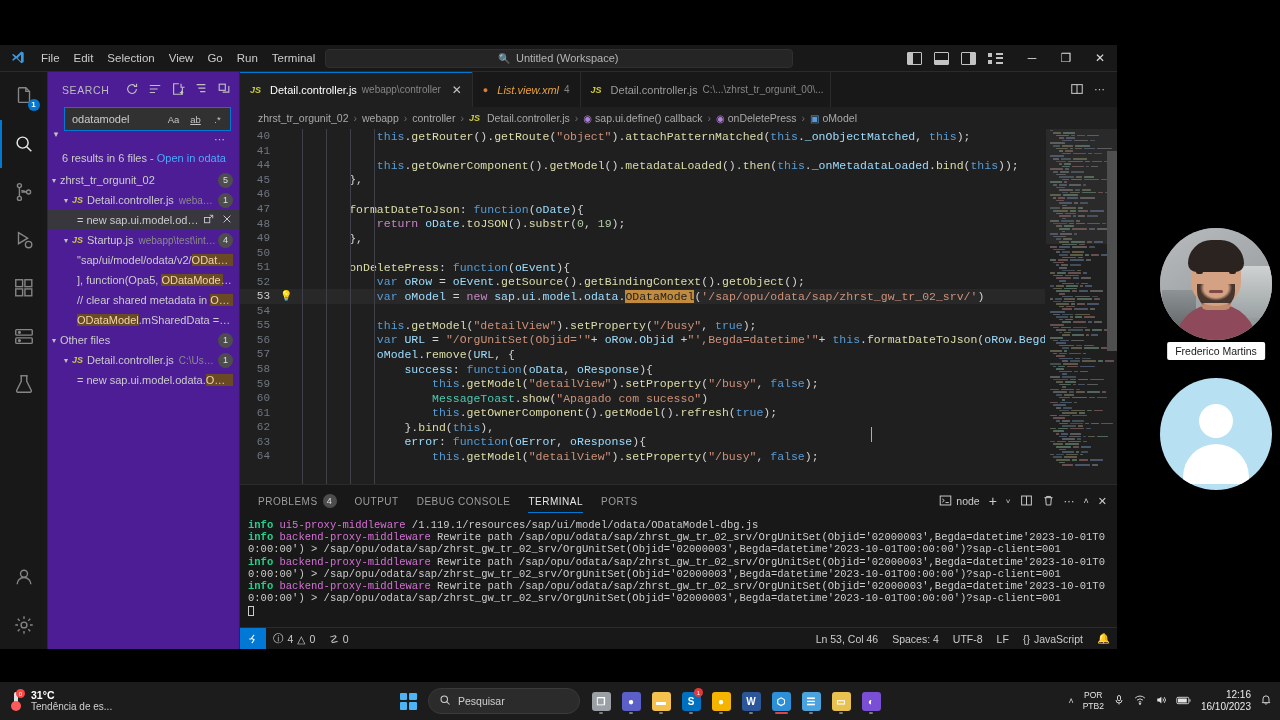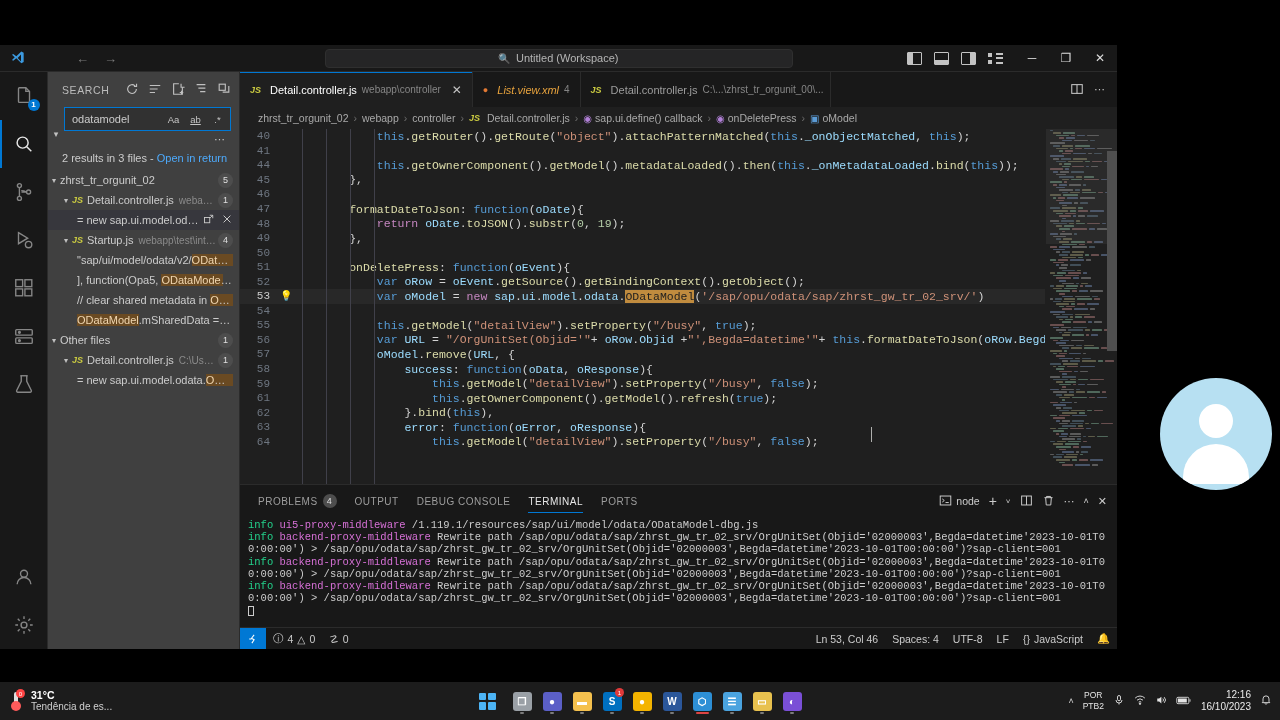--- a/index.html
+++ b/index.html
@@ -67,21 +67,21 @@
   .act svg { width: 22px; height: 22px; }
   .act .badge {
     position: absolute; right: 8px; bottom: 9px; background: #0078d4; color: #fff;
     font-size: 8px; line-height: 12px; min-width: 12px; height: 12px; border-radius: 6px;
     text-align: center; font-weight: 600;
   }
   .act-spacer { flex: 1; }
 
   
   .sidebar {
-    width: 192px; flex: 0 0 192px; background: #404040; border-right: 1px solid #2b2b2b;
+    width: 192px; flex: 0 0 192px; background: #4c1d95; border-right: 1px solid #2b2b2b;
     display: flex; flex-direction: column; overflow: hidden;
   }
   .side-head {
     height: 35px; display: flex; align-items: center; padding: 0 8px 0 14px;
     font-size: 10.5px; letter-spacing: .6px; color: #bbbbbb; text-transform: uppercase;
   }
   .side-head-actions { margin-left: auto; display: flex; gap: 9px; color: #c0c0c0; }
   .side-head-actions svg { width: 14px; height: 14px; }
 
   .search-area { display: flex; padding: 0 4px 0 0; }
@@ -209,21 +209,21 @@
                  padding-right: 10px; color: #cccccc; font-size: 11px; }
   .panel-right svg { width: 13px; height: 13px; }
   .term-sel { display: flex; align-items: center; gap: 4px; font-size: 10.5px; }
 
   .terminal {
     flex: 1; padding: 2px 10px 0 8px; overflow: hidden;
     font-family: "Liberation Mono", "DejaVu Sans Mono", monospace; font-size: 10.5px;
     line-height: 12.2px; color: #cccccc;
   }
   .tline { white-space: pre-wrap; word-break: break-all; }
-  .g-info { color: #23d18b; }
+  .g-info { color: #23d18b; font-weight: bold; }
   .g-mag  { color: #d670d6; }
   .term-cursor { display: inline-block; width: 6px; height: 10px;
                  border: 1px solid #cccccc; vertical-align: middle; }
 
   
   .statusbar {
     height: 22px; flex: 0 0 22px; background: #181818; display: flex; align-items: center;
     font-size: 10.5px; color: #cccccc; border-top: 1px solid #2b2b2b;
   }
   .sb-remote { background: #0078d4; color: #fff; height: 100%; display: flex; align-items: center;
@@ -328,20 +328,30 @@
 
 <div id="root">
 
   <div class="vscode">
 
     <div class="titlebar">
       <div class="vs-logo">
         <svg viewBox="0 0 24 24">
             <path fill="#3c9ae0" d="M18.5 2.2 11 9.5 6.3 6 4.5 7 8.6 11 4.5 15l1.8 1 4.7-3.5 7.5 7.3L22 18V4zM18 6.8v10.4L13 12z"></path>
           </svg>
+      </div>
+      <div class="menu">
+        <div class="menu-item">File</div>
+        <div class="menu-item">Edit</div>
+        <div class="menu-item">Selection</div>
+        <div class="menu-item">View</div>
+        <div class="menu-item">Go</div>
+        <div class="menu-item">Run</div>
+        <div class="menu-item">Terminal</div>
+        <div class="menu-item">Help</div>
       </div>
       <div class="nav-arrows">
         <div class="nav-arrow">←</div>
         <div class="nav-arrow">→</div>
       </div>
       <div class="qopen">
         <span class="mag">🔍</span>
         <span>Untitled (Workspace)</span>
       </div>
       <div class="win-right">
@@ -487,21 +497,21 @@
                   <span class="fi" style="text-decoration:underline">ab</span>
                   <span class="fi">.*</span>
                 </span>
               </div>
             </div>
             <div class="dots-row">⋯</div>
           </div>
         </div>
 
         <div class="result-count">
-          <span>2 results in 3 files - </span><a href="#">Open in return</a>
+          <span>6 results in 6 files - </span><a href="#">Open in odata</a>
         </div>
 
         <div class="tree">
 
           <div class="trow">
             <span class="tw">▾</span>
             <span class="tname">zhrst_tr_orgunit_02</span>
             <span class="tcount">5</span>
           </div>
           <div class="trow" style="padding-left:12px">
@@ -644,20 +654,21 @@
               <div class="cline"><div class="gut">50</div><div class="glyph"></div><div class="ctext"></div></div>
               <div class="cline"><div class="gut">51</div><div class="glyph"></div><div class="ctext">        <span class="t-fn">onDeletePress</span><span class="t-op">: </span><span class="t-kw2">function</span><span class="t-op">(</span><span class="t-var">oEvent</span><span class="t-op">){</span></div></div>
               <div class="cline"><div class="gut">52</div><div class="glyph"></div><div class="ctext">            <span class="t-kw2">var</span><span class="t-op"> </span><span class="t-var">oRow</span><span class="t-op"> = </span><span class="t-var">oEvent</span><span class="t-op">.</span><span class="t-fn">getSource</span><span class="t-op">().</span><span class="t-fn">getBindingContext</span><span class="t-op">().</span><span class="t-fn">getObject</span><span class="t-op">();</span></div></div>
               <div class="cline active-line"><div class="gut">53</div><div class="glyph" style="color: rgb(221, 177, 0);">💡</div><div class="ctext">            <span class="t-kw2">var</span><span class="t-op"> </span><span class="t-var">oModel</span><span class="t-op"> = </span><span class="t-key">new</span><span class="t-op"> </span><span class="t-var">sap</span><span class="t-op">.</span><span class="t-var">ui</span><span class="t-op">.</span><span class="t-var">model</span><span class="t-op">.</span><span class="t-var">odata</span><span class="t-op">.</span><span class="sel-hl">ODataModel</span><span class="t-op">(</span><span class="t-str">'/sap/opu/odata/sap/zhrst_gw_tr_02_srv/'</span><span class="t-op">)</span></div></div>
               <div class="cline"><div class="gut">54</div><div class="glyph"></div><div class="ctext"></div></div>
               <div class="cline"><div class="gut">55</div><div class="glyph"></div><div class="ctext">            <span class="t-this">this</span><span class="t-op">.</span><span class="t-fn">getModel</span><span class="t-op">(</span><span class="t-str">"detailView"</span><span class="t-op">).</span><span class="t-fn">setProperty</span><span class="t-op">(</span><span class="t-str">"/busy"</span><span class="t-op">, </span><span class="t-kw2">true</span><span class="t-op">);</span></div></div>
               <div class="cline"><div class="gut">56</div><div class="glyph"></div><div class="ctext">            <span class="t-kw2">var</span><span class="t-op"> </span><span class="t-var">URL</span><span class="t-op"> = </span><span class="t-str">"/OrgUnitSet(Objid='"</span><span class="t-op">+ </span><span class="t-var">oRow</span><span class="t-op">.</span><span class="t-var">Objid</span><span class="t-op"> +</span><span class="t-str">"',Begda=datetime'"</span><span class="t-op">+ </span><span class="t-this">this</span><span class="t-op">.</span><span class="t-fn">formatDateToJson</span><span class="t-op">(</span><span class="t-var">oRow</span><span class="t-op">.</span><span class="t-var">Begda</span></div></div>
               <div class="cline"><div class="gut">57</div><div class="glyph"></div><div class="ctext">            <span class="t-var">oModel</span><span class="t-op">.</span><span class="t-fn">remove</span><span class="t-op">(</span><span class="t-var">URL</span><span class="t-op">, {</span></div></div>
               <div class="cline"><div class="gut">58</div><div class="glyph"></div><div class="ctext">                <span class="t-var">success</span><span class="t-op">: </span><span class="t-kw2">function</span><span class="t-op">(</span><span class="t-var">oData</span><span class="t-op">, </span><span class="t-var">oResponse</span><span class="t-op">){</span></div></div>
               <div class="cline"><div class="gut">59</div><div class="glyph"></div><div class="ctext">                    <span class="t-this">this</span><span class="t-op">.</span><span class="t-fn">getModel</span><span class="t-op">(</span><span class="t-str">"detailView"</span><span class="t-op">).</span><span class="t-fn">setProperty</span><span class="t-op">(</span><span class="t-str">"/busy"</span><span class="t-op">, </span><span class="t-kw2">false</span><span class="t-op">);</span></div></div>
+              <div class="cline"><div class="gut">60</div><div class="glyph"></div><div class="ctext">                    <span class="t-cls">MessageToast</span><span class="t-op">.</span><span class="t-fn">show</span><span class="t-op">(</span><span class="t-str">"Apagado com sucesso"</span><span class="t-op">)</span></div></div>
               <div class="cline"><div class="gut">61</div><div class="glyph"></div><div class="ctext">                    <span class="t-this">this</span><span class="t-op">.</span><span class="t-fn">getOwnerComponent</span><span class="t-op">().</span><span class="t-fn">getModel</span><span class="t-op">().</span><span class="t-fn">refresh</span><span class="t-op">(</span><span class="t-kw2">true</span><span class="t-op">);</span></div></div>
               <div class="cline"><div class="gut">62</div><div class="glyph"></div><div class="ctext">                <span class="t-op">}.</span><span class="t-fn">bind</span><span class="t-op">(</span><span class="t-this">this</span><span class="t-op">),</span></div></div>
               <div class="cline"><div class="gut">63</div><div class="glyph"></div><div class="ctext">                <span class="t-var">error</span><span class="t-op">: </span><span class="t-kw2">function</span><span class="t-op">(</span><span class="t-var">oError</span><span class="t-op">, </span><span class="t-var">oResponse</span><span class="t-op">){</span></div></div>
               <div class="cline"><div class="gut">64</div><div class="glyph"></div><div class="ctext">                    <span class="t-this">this</span><span class="t-op">.</span><span class="t-fn">getModel</span><span class="t-op">(</span><span class="t-str">"detailView"</span><span class="t-op">).</span><span class="t-fn">setProperty</span><span class="t-op">(</span><span class="t-str">"/busy"</span><span class="t-op">, </span><span class="t-kw2">false</span><span class="t-op">);</span></div></div>
               <div style="position: absolute; inset: 0px; pointer-events: none;">
                 <div style="position: absolute; left: 62px; top: 0px; bottom: 0px; width: 1px; background: rgb(64, 64, 74);"></div>
                 <div style="position: absolute; left: 86px; top: 0px; bottom: 0px; width: 1px; background: rgb(64, 64, 74);"></div>
                 <div style="position: absolute; left: 110px; top: 0px; bottom: 0px; width: 1px; background: rgb(64, 64, 74);"></div>
                 <div style="position: absolute; left: 134px; top: 0px; bottom: 0px; width: 1px; background: rgb(64, 64, 74);"></div>
               </div>
@@ -1369,20 +1380,38 @@
               <span>JavaScript</span>
             </div>
             <div class="sb-item">🔔</div>
           </div>
         </div>
 
       </div>
     </div>
   </div>
 
+  <div class="cam-wrap">
+    <div class="cam-circle">
+      <div class="cam-bg1"></div>
+      <div class="cam-bg2"></div>
+      <div class="cam-bg3"></div>
+      <div class="cam-body"></div>
+      <div class="cam-neck"></div>
+      <div class="cam-face"></div>
+      <div class="cam-hair"></div>
+      <div class="cam-brow l"></div>
+      <div class="cam-brow r"></div>
+      <div class="cam-eye l"></div>
+      <div class="cam-eye r"></div>
+      <div class="cam-beard"></div>
+      <div class="cam-mouth"></div>
+    </div>
+    <div class="cam-name">Frederico Martins</div>
+  </div>
 
   <div class="cam-wrap2">
     <div class="cam-circle2">
       <div class="ava-head"></div>
       <div class="ava-body"></div>
     </div>
   </div>
 
   <div class="taskbar">
     <div class="tb-weather">
@@ -1398,20 +1427,29 @@
     </div>
 
     <div class="tb-center">
       <div class="tb-start">
         <div class="w">
             <i></i>
             <i></i>
             <i></i>
             <i></i>
           </div>
+      </div>
+      <div class="tb-search">
+        <span>
+          <svg viewBox="0 0 16 16" width="12" height="12" fill="none" stroke="#d0d0d0" stroke-width="1.4">
+            <circle cx="7" cy="7" r="4.3"></circle>
+              <path d="M10.2 10.2 14 14"></path>
+          </svg>
+        </span>
+        <span>Pesquisar</span>
       </div>
       <div id="tb-apps" style="display:flex;align-items:center;">
           <div class="tb-app">
             <div class="ic" style="background: rgb(154, 160, 166);">❐</div>
             <span class="under"></span>
           </div>
           <div class="tb-app">
             <div class="ic" style="background: rgb(91, 95, 199);">●</div>
             <span class="under"></span>
           </div>

